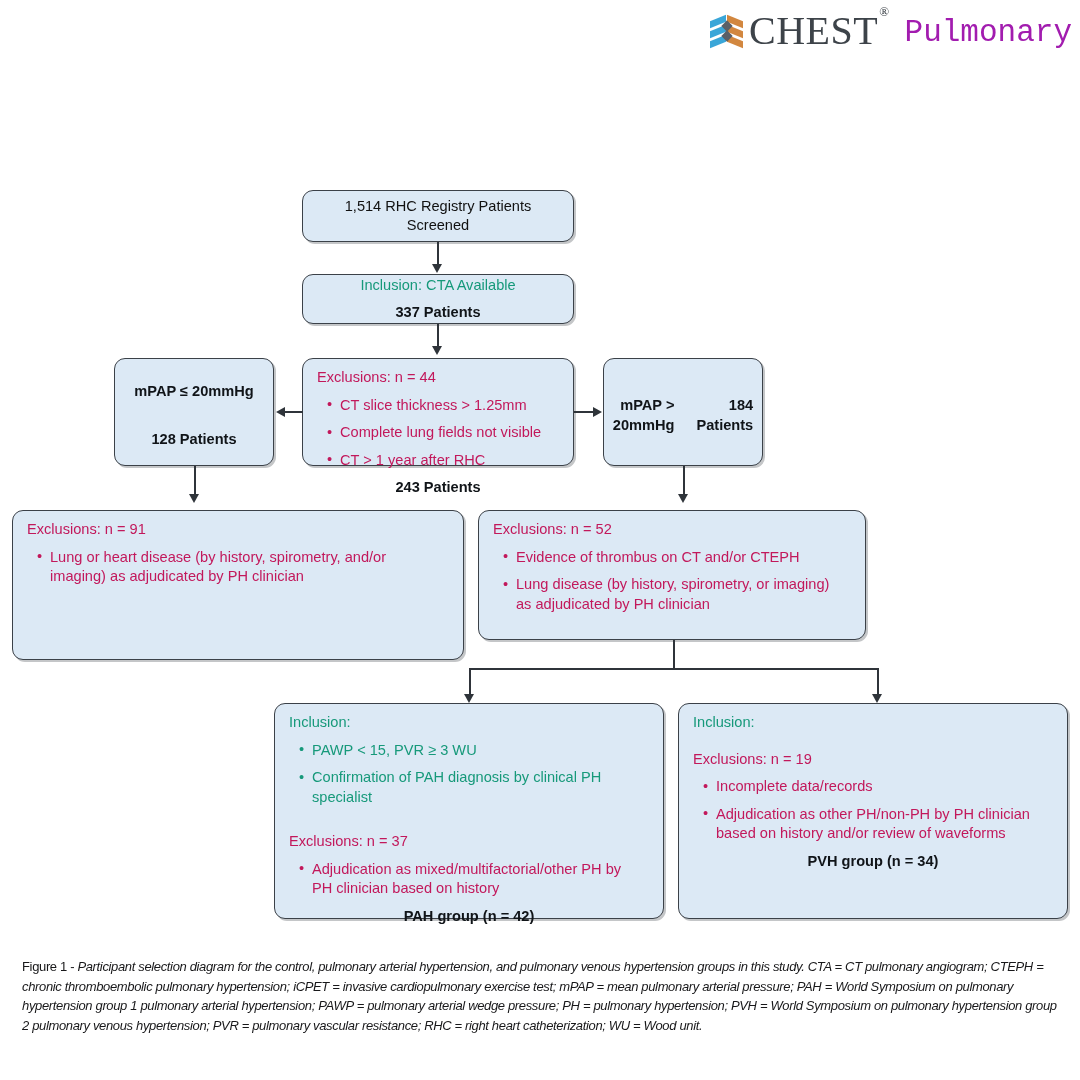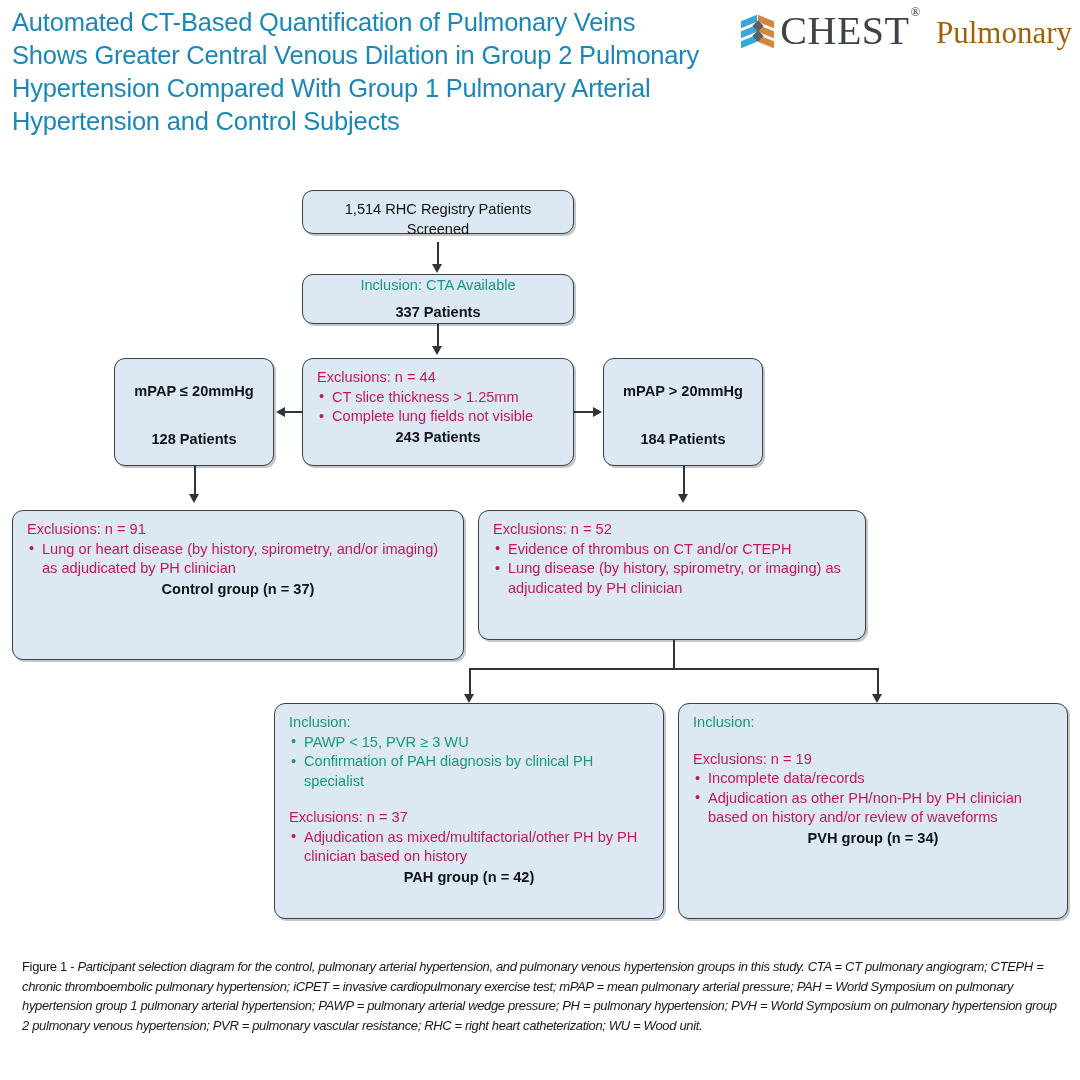--- a/index.html
+++ b/index.html
@@ -84,23 +84,23 @@
   #logo-reg {
     font-family: "Liberation Serif", serif;
     font-size: 13px;
     color: #3d4349;
     vertical-align: super;
     position: relative;
     top: -14px;
     left: 1px;
   }
   #logo-section {
-    font-family: Liberation Serif, serif;
+    font-family: Liberation Mono, monospace;
     font-size: 31px;
-    color: #a16207;
+    color: #a21caf;
     line-height: 1;
   }
 
   
   #flow {
     position: absolute;
     left: 0;
     top: 0;
     width: 1080px;
     height: 950px;
@@ -123,37 +123,37 @@
   .crim  { color: #c2185b; }
   .hdr-line { margin: 0; }
   ul.blist {
     list-style: none;
     margin: 0;
     padding: 0;
   }
   ul.blist li {
     position: relative;
     padding-left: 15px;
-    margin: 0;
+    margin: 8px;
   }
   ul.blist li::before {
     content: "\2022";
     position: absolute;
     left: 2px;
     top: -0.5px;
   }
   .total-line { text-align: center; font-weight: bold; color: #101418; margin-top: 1px; }
   .gap { height: 17px; }
 
   
-  #n-screened   { left: 302px; top: 190px;  width: 272px; height: 44px;  display:flex; align-items:flex-start; justify-content:center; }
+  #n-screened   { left: 302px; top: 190px;  width: 272px; height: 52px;  display:flex; align-items:center; justify-content:center; }
   #n-inclusion  { left: 302px; top: 274px;  width: 272px; height: 50px;  display:flex; flex-direction:column; align-items:center; justify-content:center; }
   #n-mpap-low   { left: 114px; top: 358px;  width: 160px; height: 108px; display:flex; flex-direction:column; align-items:center; justify-content:center; gap:22px; }
   #n-excl-25    { left: 302px; top: 358px;  width: 272px; height: 108px; }
-  #n-mpap-high  { left: 603px; top: 358px;  width: 160px; height: 108px; display:flex; flex-direction:column; align-items:center; justify-content:center; gap:22px; }
+  #n-mpap-high  { left: 603px; top: 358px;  width: 160px; height: 108px; display:flex; flex-direction:row; align-items:center; justify-content:center; gap:22px;text-align:right; }
   #n-excl-91    { left: 12px;  top: 510px;  width: 452px; height: 150px; }
   #n-excl-52    { left: 478px; top: 510px;  width: 388px; height: 130px; }
   #n-pah        { left: 274px; top: 703px;  width: 390px; height: 216px; }
   #n-pvh        { left: 678px; top: 703px;  width: 390px; height: 216px; }
 
   
   .line {
     position: absolute;
     background: #2f343a;
   }
@@ -191,21 +191,20 @@
     line-height: 19.5px;
     color: #18181a;
     letter-spacing: -0.35px;
   }
   #caption .fignum { font-style: normal; }
 </style>
 </head>
 <body>
 
 <div id="header">
-  <div id="article-title">Automated CT-Based Quantification of Pulmonary Veins Shows Greater Central Venous Dilation in Group 2 Pulmonary Hypertension Compared With Group 1 Pulmonary Arterial Hypertension and Control Subjects</div>
 
   <div id="chest-logo">
     <div id="logo-lockup">
       <div class="logo-mark">
         <span class="stripe s-left r0"></span>
           <span class="stripe s-right r0"></span>
         <span class="stripe s-left r1"></span>
           <span class="stripe s-right r1"></span>
         <span class="stripe s-left r2"></span>
           <span class="stripe s-right r2"></span>
@@ -241,20 +240,21 @@
   <div class="node ctr" id="n-mpap-low">
     <div class="bold">mPAP ≤ 20mmHg</div>
     <div class="bold">128 Patients</div>
   </div>
 
   <div class="node" id="n-excl-25">
     <div class="crim hdr-line">Exclusions: n = 44</div>
     <ul class="blist crim">
       <li>CT slice thickness &gt; 1.25mm</li>
       <li>Complete lung fields not visible</li>
+      <li>CT &gt; 1 year after RHC</li>
     </ul>
     <div class="total-line">243 Patients</div>
   </div>
 
   <div class="node ctr" id="n-mpap-high">
     <div class="bold">mPAP &gt; 20mmHg</div>
     <div class="bold">184 Patients</div>
   </div>
 
   <div class="line hline" style="left:285px; top:411px; width:18px;"></div>
@@ -267,21 +267,20 @@
   <div class="arrow arrow-down" style="left:189px; top:494px;"></div>
 
   <div class="line vline" style="left:683px; top:466px; height:29px;"></div>
   <div class="arrow arrow-down" style="left:678px; top:494px;"></div>
 
   <div class="node" id="n-excl-91">
     <div class="crim hdr-line">Exclusions: n = 91</div>
     <ul class="blist crim">
       <li>Lung or heart disease (by history, spirometry, and/or imaging) as adjudicated by PH clinician</li>
     </ul>
-    <div class="total-line">Control group (n = 37)</div>
   </div>
 
   <div class="node" id="n-excl-52">
     <div class="crim hdr-line">Exclusions: n = 52</div>
     <ul class="blist crim">
       <li>Evidence of thrombus on CT and/or CTEPH</li>
       <li>Lung disease (by history, spirometry, or imaging) as adjudicated by PH clinician</li>
     </ul>
   </div>
 

